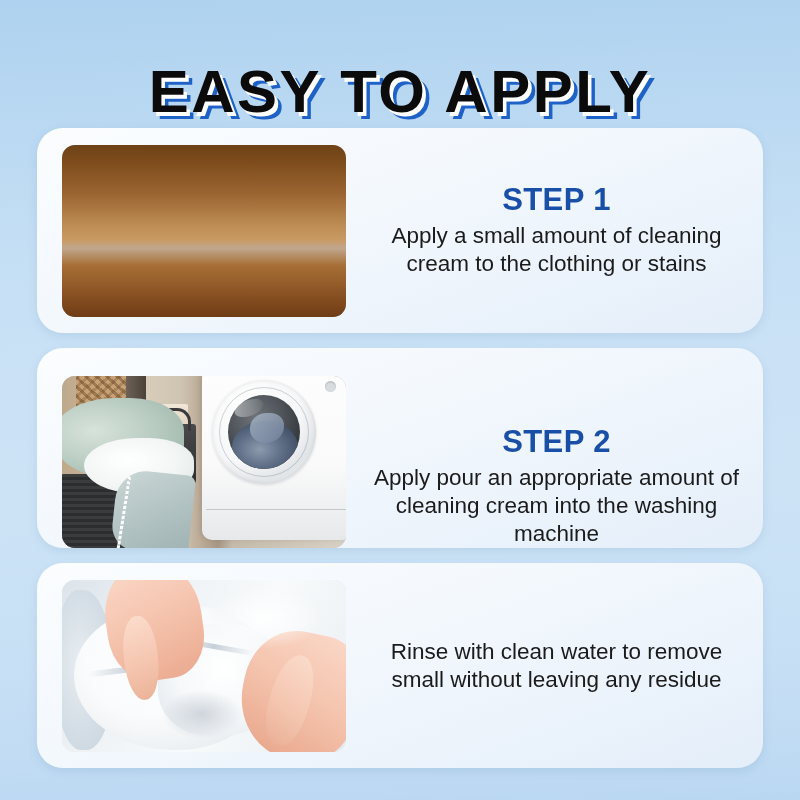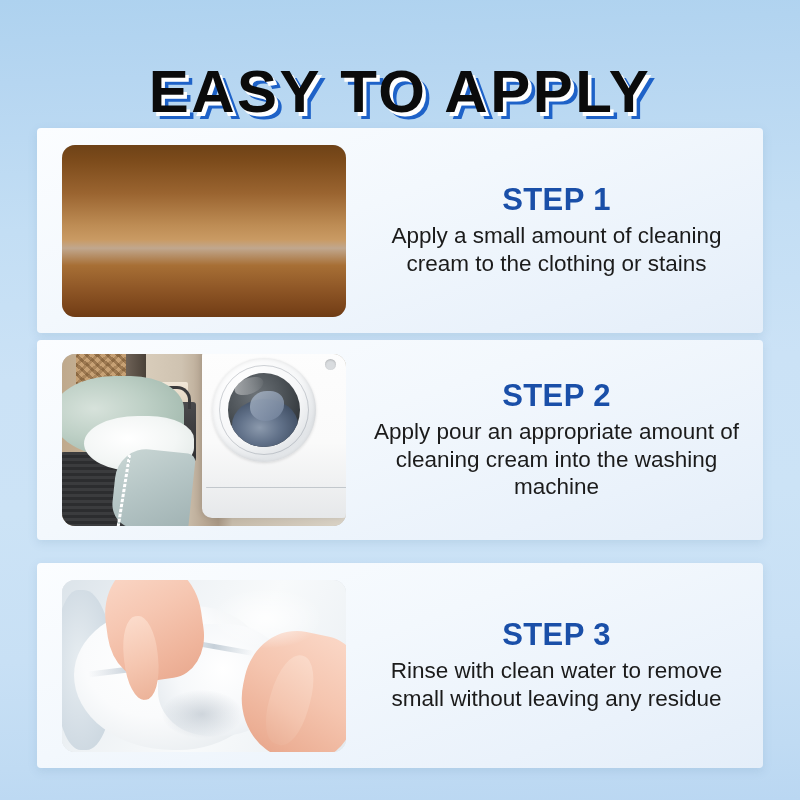--- a/index.html
+++ b/index.html
@@ -70,30 +70,30 @@
     position: relative;
     color: #0B0B0B;
     z-index: 3;
   }
 
   
   .card {
     position: absolute;
     left: 37px;
     width: 726px;
-    border-radius: 4px;
+    border-radius: 26px;
     background: linear-gradient(160deg, #FBFDFF 0%, #F3F8FD 42%, #EAF2FB 78%, #E4EEF9 100%);
     box-shadow: 0 3px 10px rgba(90,130,170,0.16);
     display: flex;
     align-items: center;
     overflow: hidden;
   }
 
   #card-1 { top: 128px;  height: 205px; }
-  #card-2 { top: 340px;  height: 200px; }
+  #card-2 { top: 348px;  height: 200px; align-items: flex-end; }
   #card-3 { top: 563px;  height: 205px; }
 
   .card-media {
     position: relative;
     flex: 0 0 auto;
     width: 284px;
     height: 172px;
     margin-left: 25px;
     border-radius: 13px;
     overflow: hidden;
@@ -382,16 +382,15 @@
       <div class="mh-fold2"></div>
       <div class="mh-shadow"></div>
       <div class="mh-handL"></div>
       <div class="mh-fingerL"></div>
       <div class="mh-handR"></div>
       <div class="mh-fingerR"></div>
       <div class="mh-hi"></div>
     </div>
   </div>
   <div class="card-body">
-    <div class="step-title">STEP 3</div>
     <div class="step-desc">Rinse with clean water to remove small without leaving any residue</div>
   </div>
 </div>
 
 </body></html>

